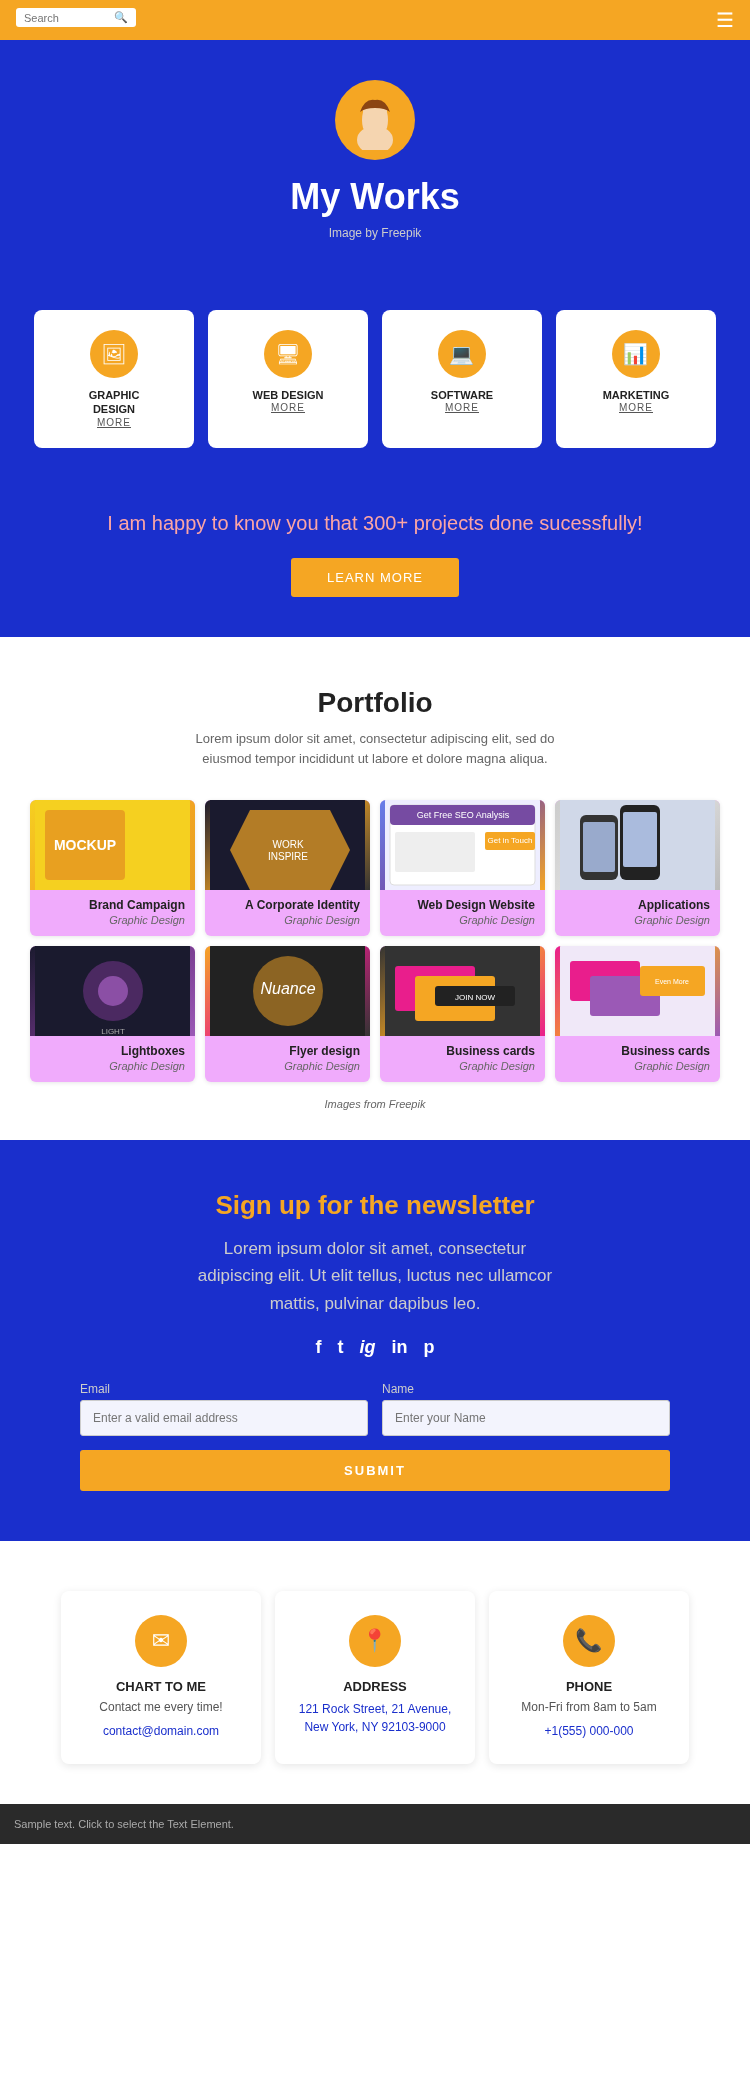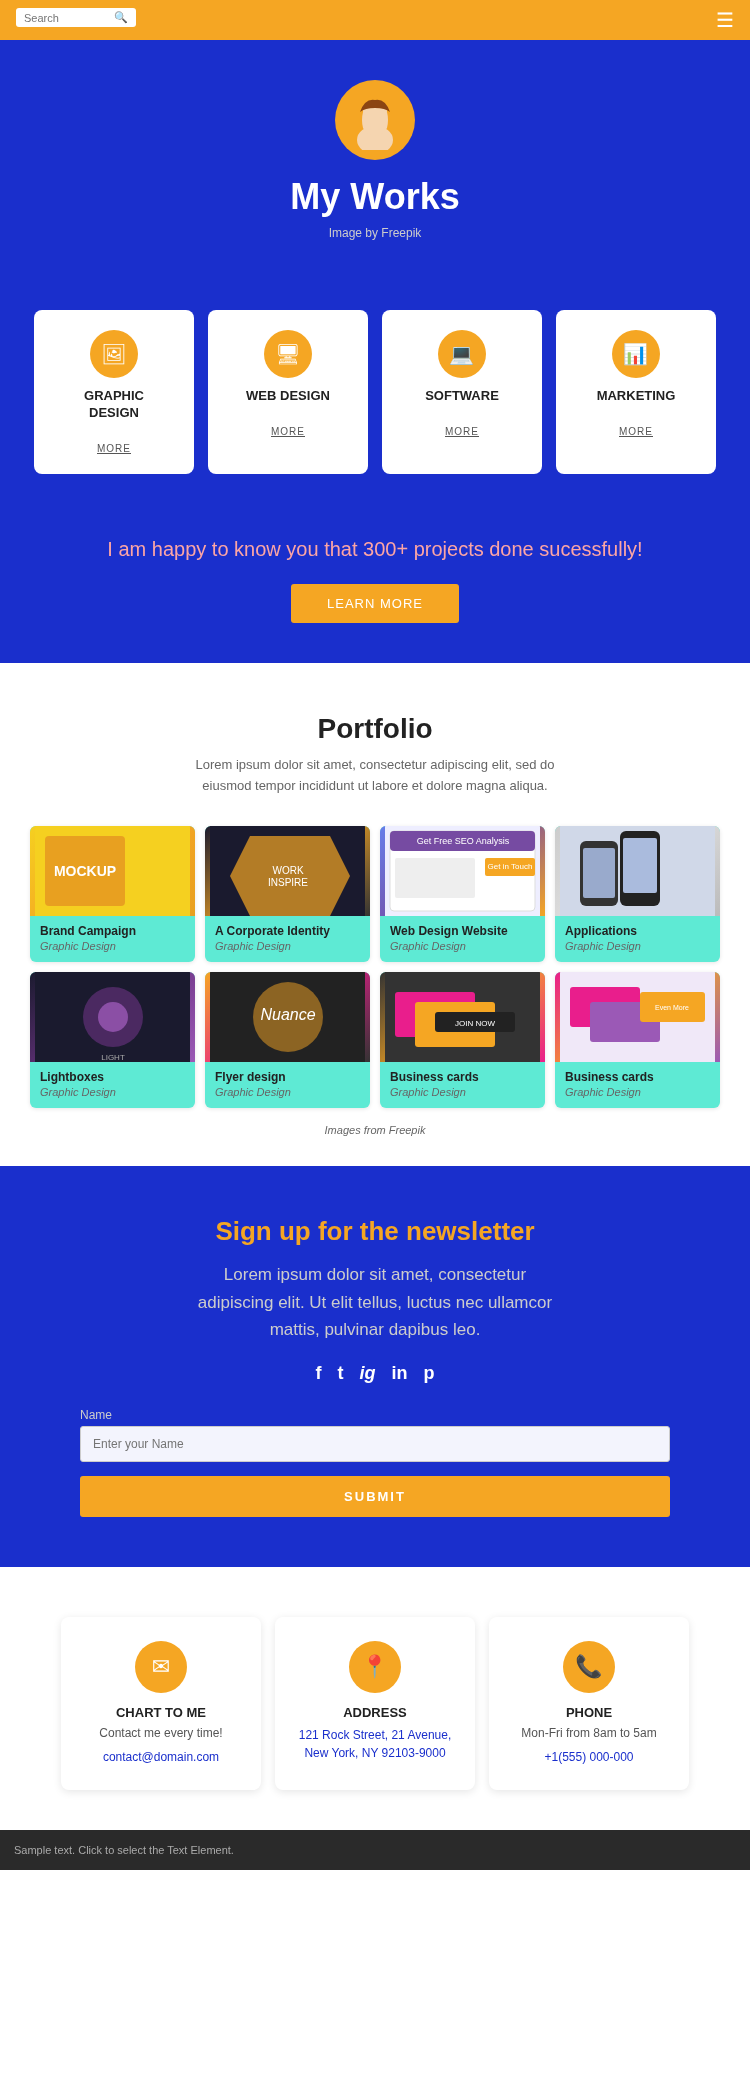--- a/index.html
+++ b/index.html
@@ -78,24 +78,24 @@
       background: #f5a623;
       border-radius: 50%;
       display: flex;
       align-items: center;
       justify-content: center;
       margin-bottom: 10px;
       font-size: 20px;
       color: #fff;
     }
     .service-title {
-      font-size: 13px;
+      font-size: 11px;
       font-weight: bold;
       color: #222;
-      margin-bottom: 21px;
+      margin-bottom: 0;
       text-transform: uppercase;
       line-height: 1.3;
     }
     .service-more {
       font-size: 10px;
       color: #555;
       text-decoration: underline;
       cursor: pointer;
       text-transform: uppercase;
       letter-spacing: 1px;
@@ -135,25 +135,25 @@
     .portfolio h2 { font-size: 28px; font-weight: bold; color: #222; margin-bottom: 10px; }
     .portfolio .portfolio-desc { font-size: 13px; color: #666; line-height: 1.6; margin-bottom: 30px; max-width: 400px; margin-left: auto; margin-right: auto; }
 
     .portfolio-grid {
       display: grid;
       grid-template-columns: repeat(4, 1fr);
       gap: 10px;
       margin-bottom: 16px;
     }
     .portfolio-item {
-      background: #5eead4;
+      background: #f0abfc;
       border-radius: 6px;
       overflow: hidden;
       box-shadow: 0 1px 4px rgba(0,0,0,0.1);
-      text-align: left;
+      text-align: right;
     }
     .portfolio-img {
       width: 100%;
       height: 90px;
       background: #ddd;
       object-fit: cover;
       display: flex;
       align-items: center;
       justify-content: center;
       font-size: 10px;
@@ -444,20 +444,24 @@
   <div class="social-icons">
     <a class="social-icon" href="#">f</a>
     <a class="social-icon" href="#">t</a>
     <a class="social-icon" href="#" style="font-style:italic;">ig</a>
     <a class="social-icon" href="#">in</a>
     <a class="social-icon" href="#">p</a>
   </div>
 
   <div class="form-row">
     <div class="form-group">
+      <label>Email</label>
+      <input type="email" placeholder="Enter a valid email address" style="">
+    </div>
+    <div class="form-group">
       <label>Name</label>
       <input type="text" placeholder="Enter your Name" style="">
     </div>
   </div>
   <button class="btn-submit">SUBMIT</button>
 </section>
 
 <section class="contact-section">
   <div class="contact-card">
     <div class="contact-icon">✉</div>

